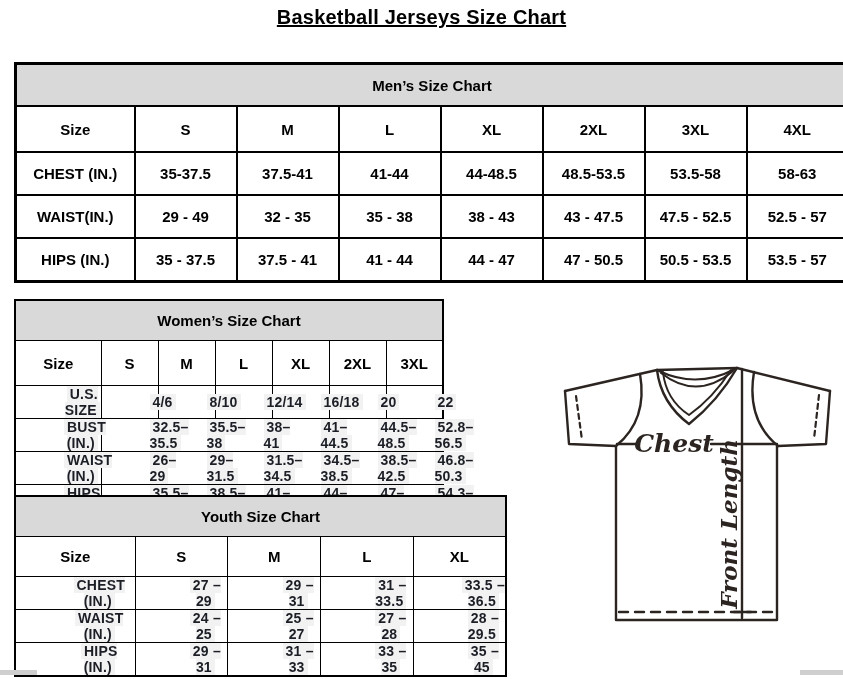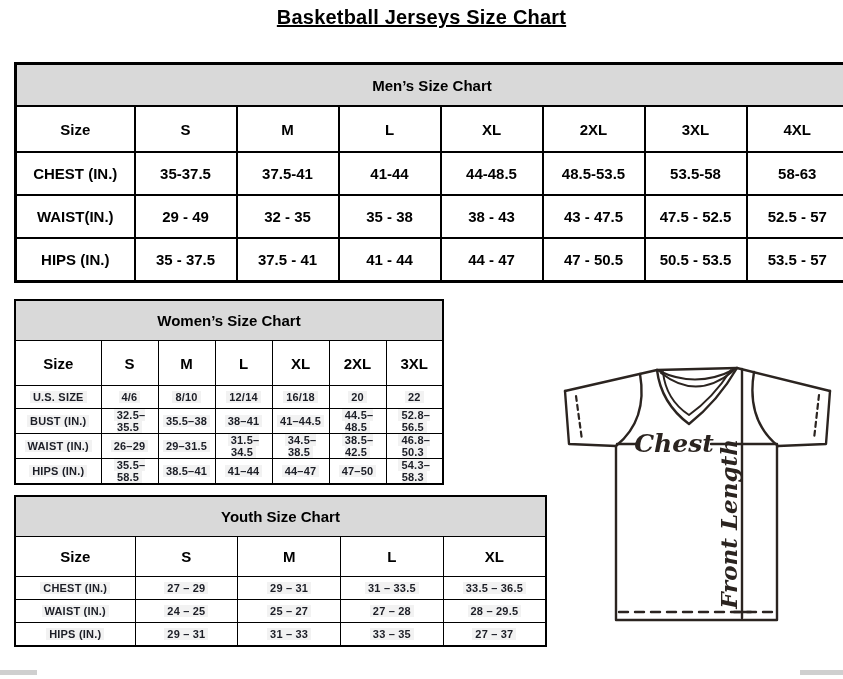--- a/index.html
+++ b/index.html
@@ -3,36 +3,36 @@
 <meta charset="utf-8">
 <style>
   html,body{margin:0;padding:0;background:#fff;}
   body{width:843px;height:679px;position:relative;overflow:hidden;
        font-family:"Liberation Sans",sans-serif;color:#000;}
   .page-title{position:absolute;left:0;top:6px;width:843px;margin:0;
        text-align:center;font-size:20px;font-weight:bold;letter-spacing:.2px;text-decoration:underline;}
   .tblwrap{position:absolute;}
   .tblwrap.mens{left:14px;top:62px;width:836px;}
   .tblwrap.womens{left:14px;top:299px;width:430px;}
-  .tblwrap.youth{left:14px;top:495px;width:533px;}
+  .tblwrap.youth{left:14px;top:495px;width:493px;}
   table{width:100%;border-collapse:collapse;table-layout:fixed;}
   th,td{text-align:center;vertical-align:middle;padding:0;}
   
   .mens table{border:3px solid #000;}
   .mens th,.mens td{border:2px solid #000;font-weight:bold;font-size:15px;}
   .mens tr.cap th{height:40px;background:#d9d9d9;font-size:15px;}
   .mens tr.hdr th{height:44px;font-size:15px;}
   .mens tbody tr{height:43px;}
   
   .small table{border:2px solid #000;}
   .small th,.small td{border:1.5px solid #000;font-weight:bold;}
   .small tr.cap th{height:39px;background:#d9d9d9;font-size:15px;}
   .small tr.hdr th{height:44px;font-size:15px;}
   .small tbody tr{height:23px;}
-  .small tbody th,.small tbody td{font-size:11px;color:#1c1e26;letter-spacing:.2px;}
+  .small tbody th,.small tbody td{font-size:14px;color:#1c1e26;letter-spacing:.2px;padding-left:48px;}
   .youth tr.hdr th{height:39px;}
   .hl{background:#f2f2f2;padding:0 3px;}
   
   .jersey{position:absolute;left:558px;top:356px;width:284px;height:268px;}
   .jersey .lbl{font-family:"DejaVu Serif","Liberation Serif",serif;
        font-style:italic;font-weight:bold;fill:#2b2420;}
   
   .sb{position:absolute;top:670px;height:5px;background:#cfcfcf;}
   .sb.left{left:0;width:37px;}
   .sb.right{left:800px;width:43px;}
@@ -204,21 +204,21 @@
           <td><span class="hl">24 – 25</span></td>
           <td><span class="hl">25 – 27</span></td>
           <td><span class="hl">27 – 28</span></td>
           <td><span class="hl">28 – 29.5</span></td>
         </tr>
         <tr>
           <th><span class="hl">HIPS (IN.)</span></th>
           <td><span class="hl">29 – 31</span></td>
           <td><span class="hl">31 – 33</span></td>
           <td><span class="hl">33 – 35</span></td>
-          <td><span class="hl">27 – 37</span></td>
+          <td><span class="hl">35 – 45</span></td>
         </tr>
       </tbody>
     </table>
 </div>
 
 <svg class="jersey" viewBox="0 0 284 268" xmlns="http://www.w3.org/2000/svg">
   <g fill="none" stroke="#2b2420" stroke-width="2.4" stroke-linecap="round" stroke-linejoin="round">
 
     <path d="M99,14 L7,35"></path>
     <path d="M179,12 L272,35"></path>

